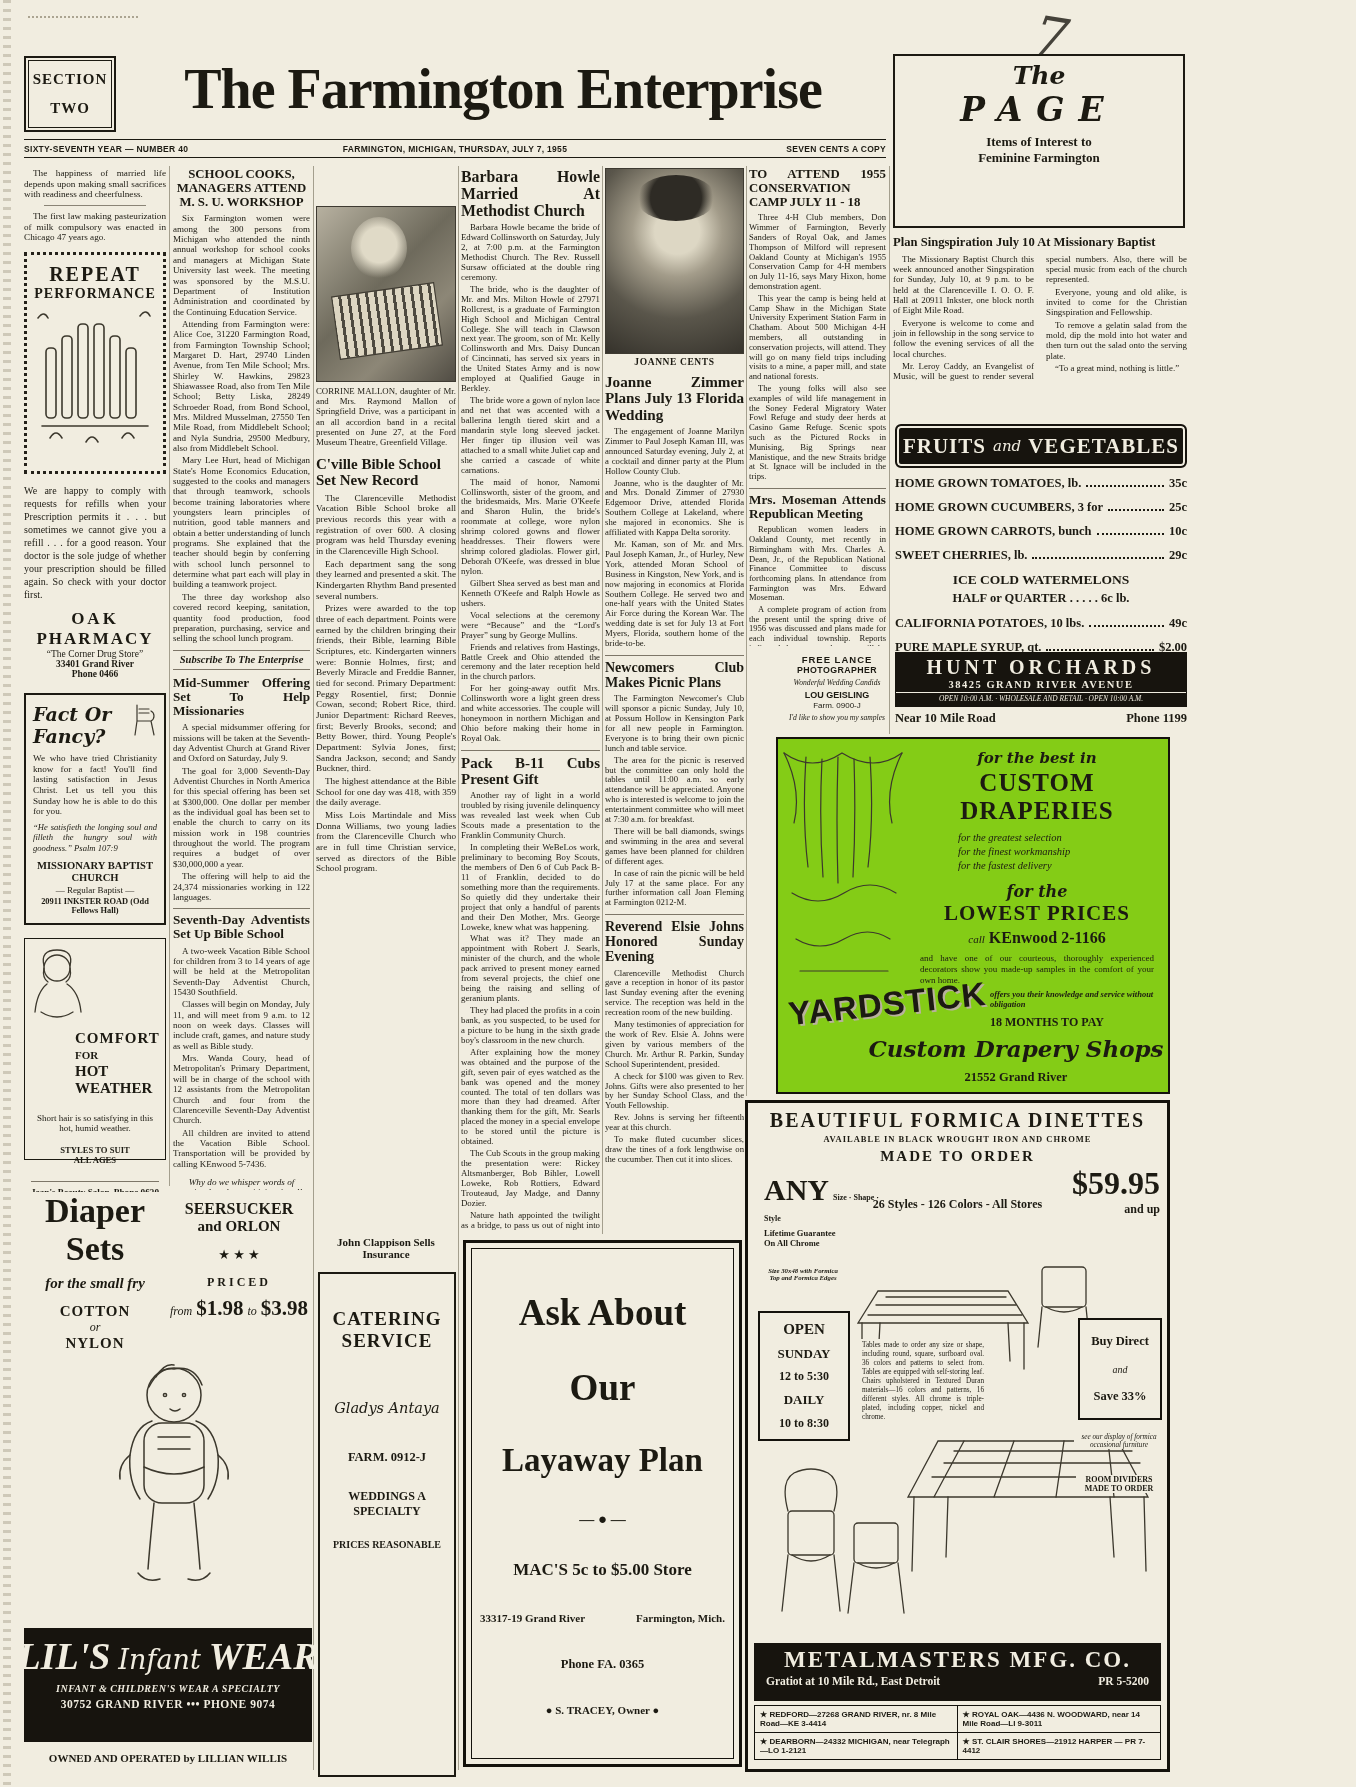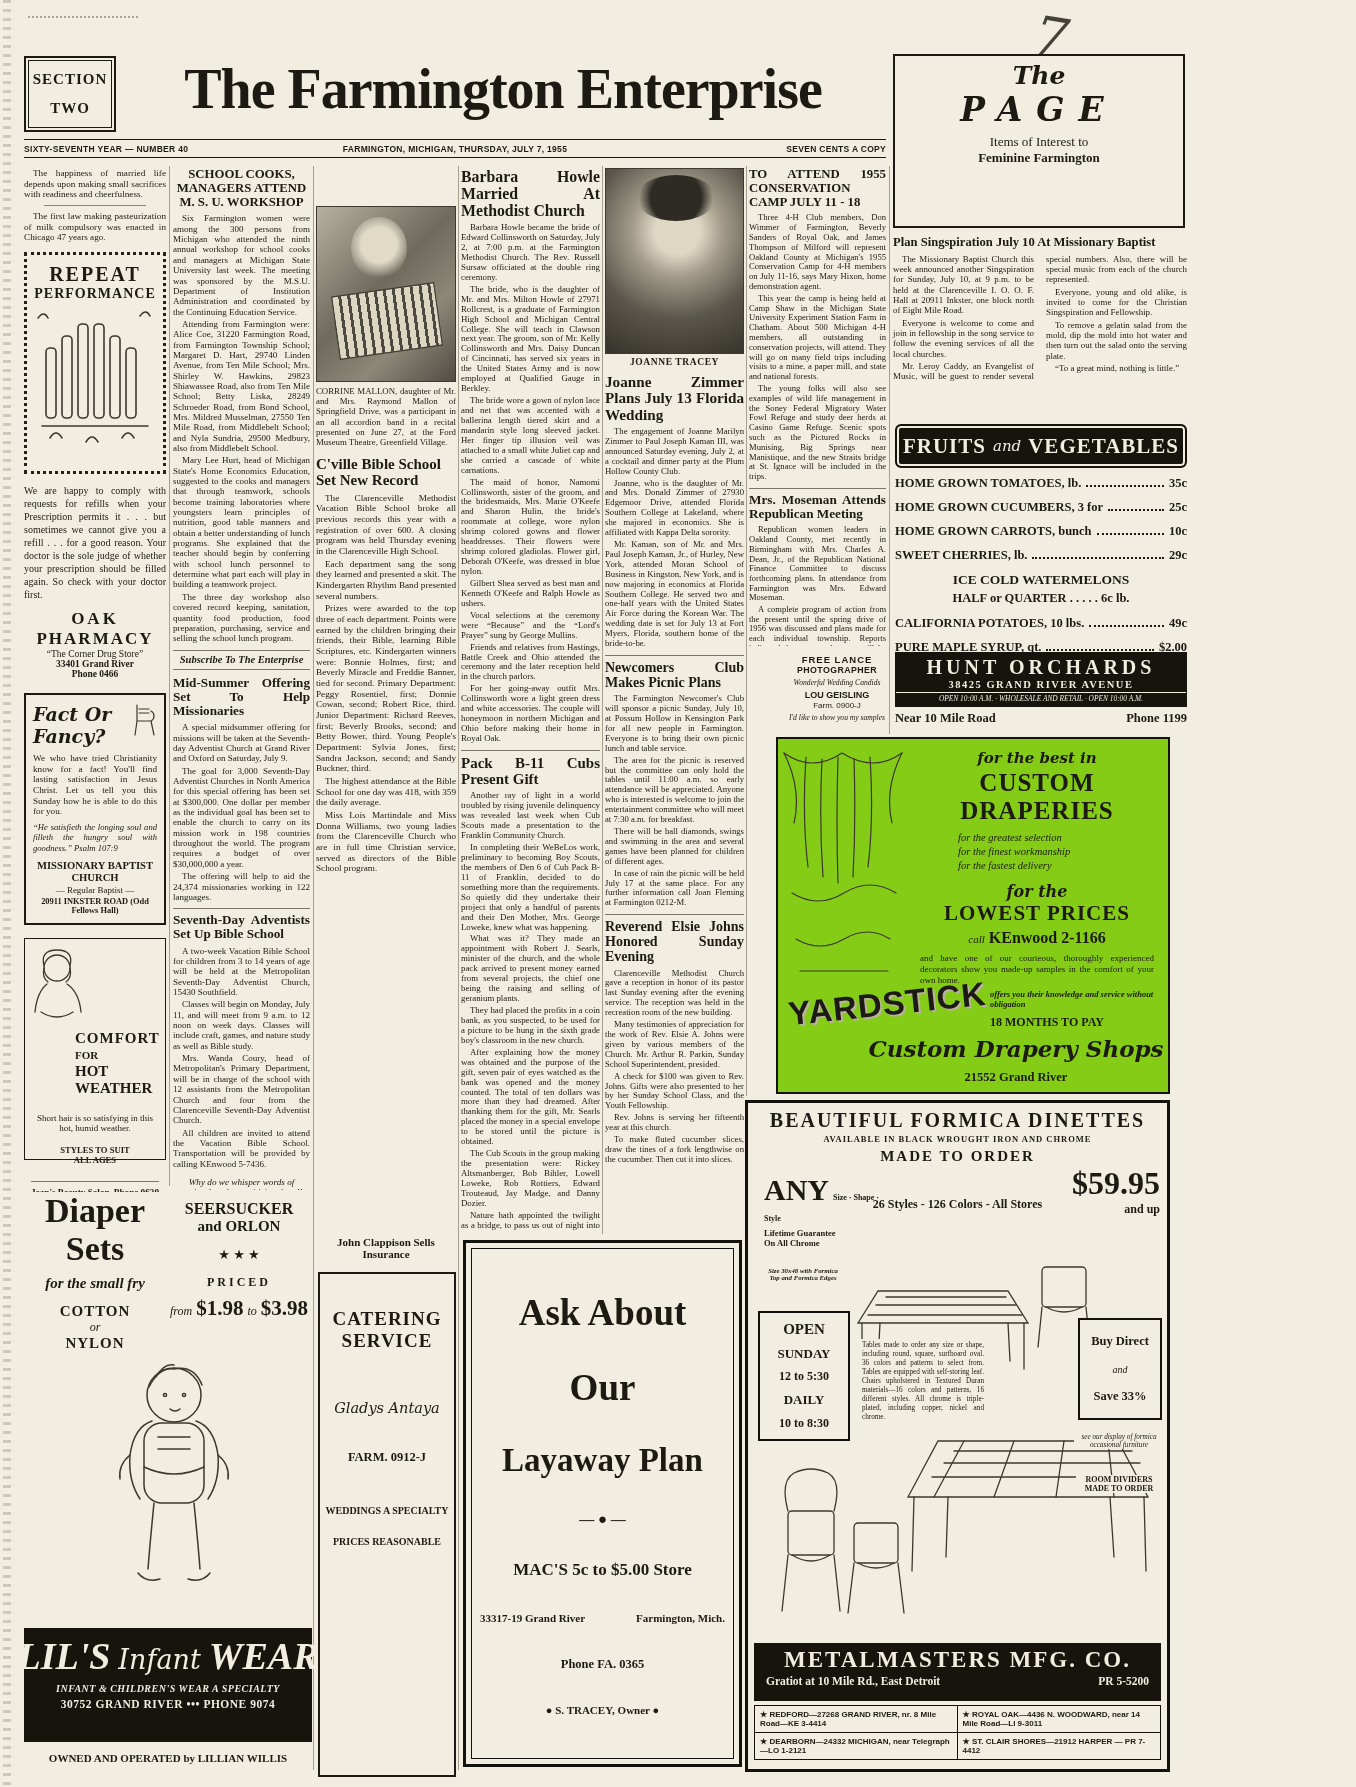--- a/index.html
+++ b/index.html
@@ -30,21 +30,21 @@
   <div class="abs" style="left:24px;top:56px;width:92px;height:76px;border:2px solid #1c1a12;box-shadow:inset 0 0 0 2px #f1ede0,inset 0 0 0 3px #1c1a12;display:flex;flex-direction:column;justify-content:space-evenly;align-items:center;font-weight:bold;font-size:15px;letter-spacing:1px">
     <div>SECTION</div>
     <div>TWO</div>
   </div>
 
   <div class="abs" style="left:122px;top:46px;width:762px;height:86px;font-size:56px;font-weight:bold;text-align:center;line-height:86px;letter-spacing:-1px">The Farmington Enterprise</div>
 
   <div class="abs" style="left:893px;top:54px;width:292px;height:174px;border:2px solid #1c1a12;text-align:center;padding-top:5px;background:#f1ede0">
     <div style="font-style:italic;font-weight:bold;font-size:25px;font-family:'DejaVu Serif',serif">The</div>
     <div style="font-style:italic;font-weight:bold;font-size:33px;letter-spacing:14px;font-family:'DejaVu Serif',serif">PAGE</div>
-    <div style="font-weight:normal;font-size:13px;margin-top:5px">Items of Interest to</div>
+    <div style="font-weight:bold;font-size:13px;margin-top:5px">Items of Interest to</div>
     <div style="font-weight:bold;font-size:13px">Feminine Farmington</div>
   </div>
 
   <div class="abs" style="left:24px;top:139px;width:862px;height:19px;border-top:1px solid #1c1a12;border-bottom:1px solid #1c1a12;display:flex;align-items:center;font-family:'Liberation Sans',sans-serif;font-size:8.5px;font-weight:bold;letter-spacing:.3px">
     <span style="flex:1;text-align:left">SIXTY-SEVENTH YEAR — NUMBER 40</span>
     <span style="flex:1.3;text-align:center">FARMINGTON, MICHIGAN, THURSDAY, JULY 7, 1955</span>
     <span style="flex:1;text-align:right">SEVEN CENTS A COPY</span>
   </div>
 
   <div class="vrule" style="left:169px;top:166px;height:1020px"></div>
@@ -219,21 +219,21 @@
           <p>Miss Lois Martindale and Miss Donna Williams, two young ladies from the Clarenceville Church who are in full time Christian service, served as directors of the Bible School program.</p>
         </div>
     </div>
   </div>
   <div class="abs center" style="left:316px;top:1236px;width:140px;font-weight:bold;font-size:11px">John Clappison Sells Insurance</div>
   <div class="abs" style="left:318px;top:1272px;width:138px;height:505px;border:2px solid #1c1a12;background:#f1ede0;text-align:center;padding-top:34px">
     <div style="font-size:19px;font-weight:bold;letter-spacing:1px">CATERING</div>
     <div style="font-size:19px;font-weight:bold;letter-spacing:1px">SERVICE</div>
     <div style="font-size:14.5px;font-style:italic;margin-top:48px;font-family:'DejaVu Serif',serif">Gladys Antaya</div>
     <div style="font-size:12.5px;font-weight:bold;margin-top:34px">FARM. 0912-J</div>
-    <div style="font-size:10px;font-weight:bold;margin-top:40px">WEDDINGS A SPECIALTY</div>
+    <div style="font-size:12px;font-weight:bold;margin-top:24px">WEDDINGS A SPECIALTY</div>
     <div style="font-size:10px;font-weight:bold;margin-top:20px">PRICES REASONABLE</div>
   </div>
 
   <div class="abs bodytext" style="left:461px;top:168px;width:139px;height:1063px;overflow:hidden;font-size:8.8px;line-height:1.13">
     <div>
       <div class="hl" style="font-size:15.8px">Barbara Howle Married At Methodist Church</div>
       <div>
           <p>Barbara Howle became the bride of Edward Collinsworth on Saturday, July 2, at 7:00 p.m. at the Farmington Methodist Church. The Rev. Russell Sursaw officiated at the double ring ceremony.</p>
           <p>The bride, who is the daughter of Mr. and Mrs. Milton Howle of 27971 Rollcrest, is a graduate of Farmington High School and Michigan Central College. She will teach in Clawson next year. The groom, son of Mr. Kelly Collinsworth and Mrs. Daisy Duncan of Cincinnati, has served six years in the United States Army and is now employed at Qualified Gauge in Berkley.</p>
           <p>The bride wore a gown of nylon lace and net that was accented with a ballerina length tiered skirt and a mandarin style long sleeved jacket. Her finger tip illusion veil was attached to a small white Juliet cap and she carried a cascade of white carnations.</p>
@@ -271,21 +271,21 @@
       </div>
       <div style="font-size:12.5px;font-weight:bold">Phone FA. 0365</div>
       <div style="font-size:11px;font-weight:bold">●   S. TRACEY, Owner   ●</div>
     </div>
   </div>
 
   <div class="abs bodytext" style="left:605px;top:168px;width:139px;height:1068px;overflow:hidden;font-size:8.7px;line-height:1.14">
     <div class="photo" style="width:139px;height:186px;background:radial-gradient(circle at 52% 34%,#ddd7c4 0 16%,#a39c8a 32%,#5a564b 62%,#35322b 100%)">
       <div style="position:absolute;left:30px;top:6px;width:80px;height:46px;border-radius:50%;background:radial-gradient(circle,#2e2b25 0 55%,rgba(46,43,37,0) 80%)"></div>
     </div>
-    <div class="center" style="font-weight:bold;font-size:9.5px;letter-spacing:.6px;margin:3px 0 6px">JOANNE TRACEY</div>
+    <div class="center" style="font-weight:bold;font-size:9.5px;letter-spacing:.6px;margin:3px 0 6px">JOANNE CENTS</div>
     <div>
       <div class="hl" style="font-size:15.2px">Joanne Zimmer Plans July 13 Florida Wedding</div>
       <div>
           <p>The engagement of Joanne Marilyn Zimmer to Paul Joseph Kaman III, was announced Saturday evening, July 2, at a cocktail and dinner party at the Plum Hollow County Club.</p>
           <p>Joanne, who is the daughter of Mr. and Mrs. Donald Zimmer of 27930 Edgemoor Drive, attended Florida Southern College at Lakeland, where she majored in economics. She is affiliated with Kappa Delta sorority.</p>
           <p>Mr. Kaman, son of Mr. and Mrs. Paul Joseph Kaman, Jr., of Hurley, New York, attended Moran School of Business in Kingston, New York, and is now majoring in economics at Florida Southern College. He served two and one-half years with the United States Air Force during the Korean War. The wedding date is set for July 13 at Fort Myers, Florida, southern home of the bride-to-be.</p>
         </div>
     </div>
     <div class="art-sep">
       <div class="hl" style="font-size:14px">Newcomers Club Makes Picnic Plans</div>

